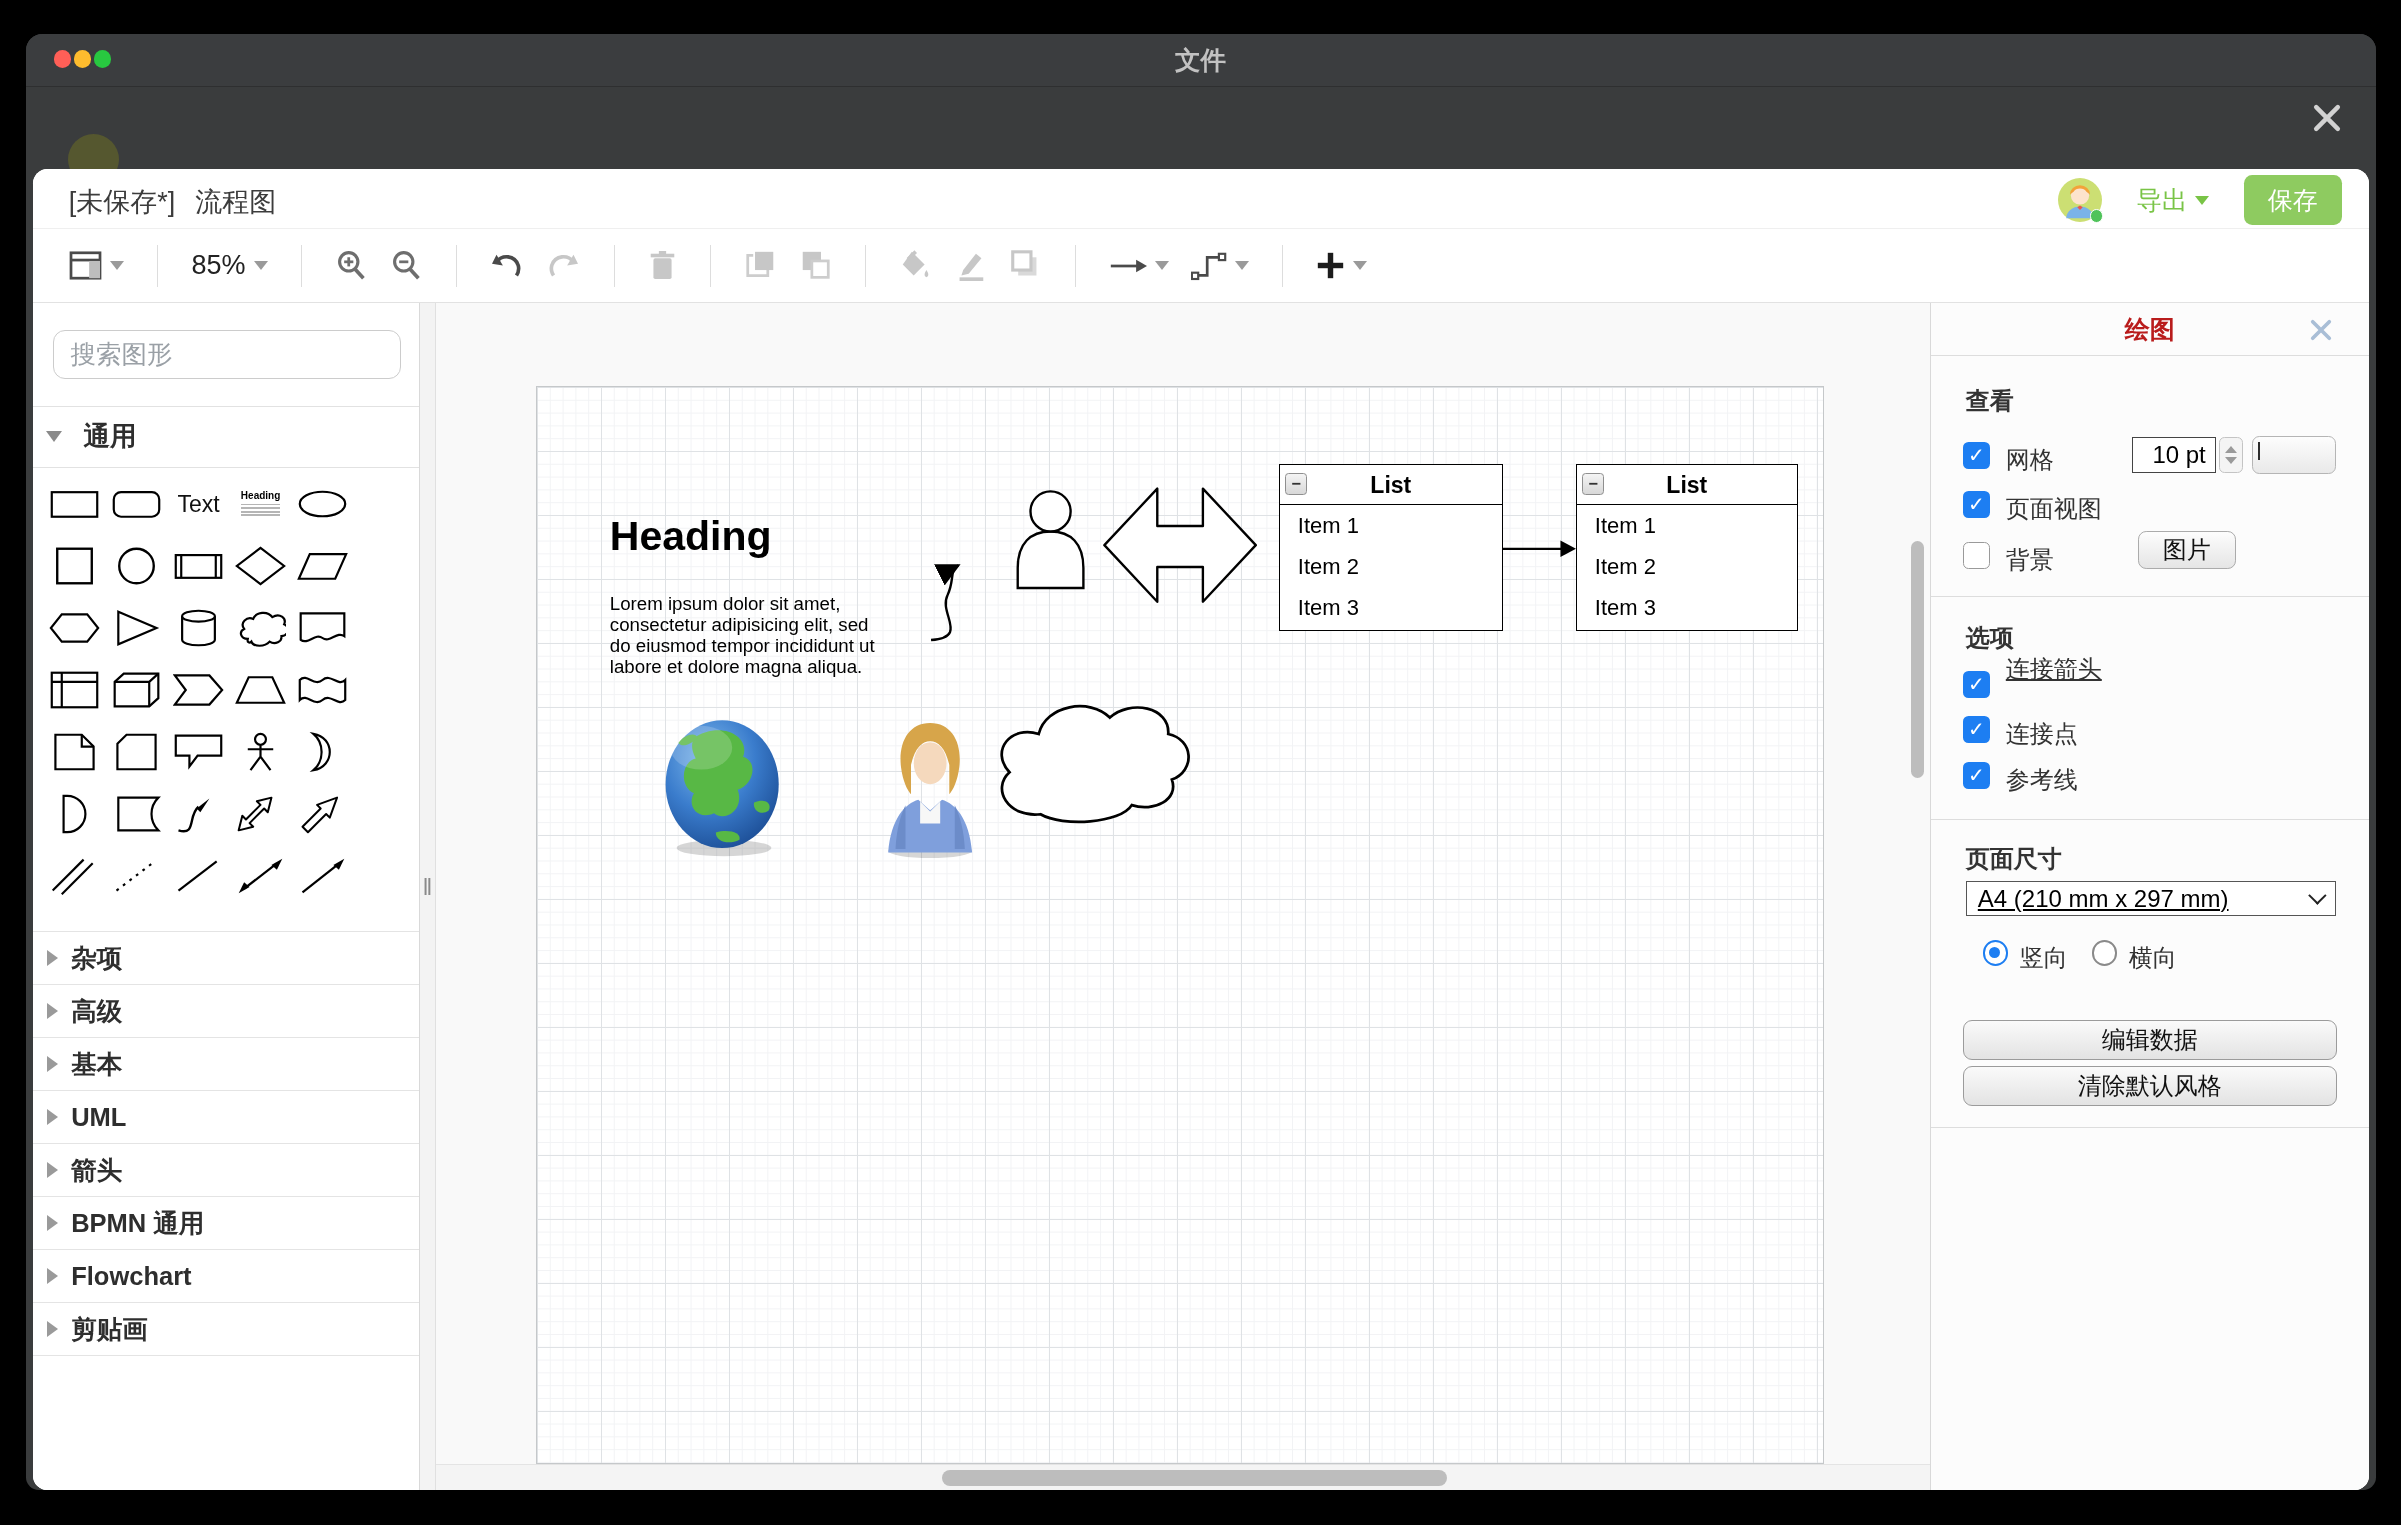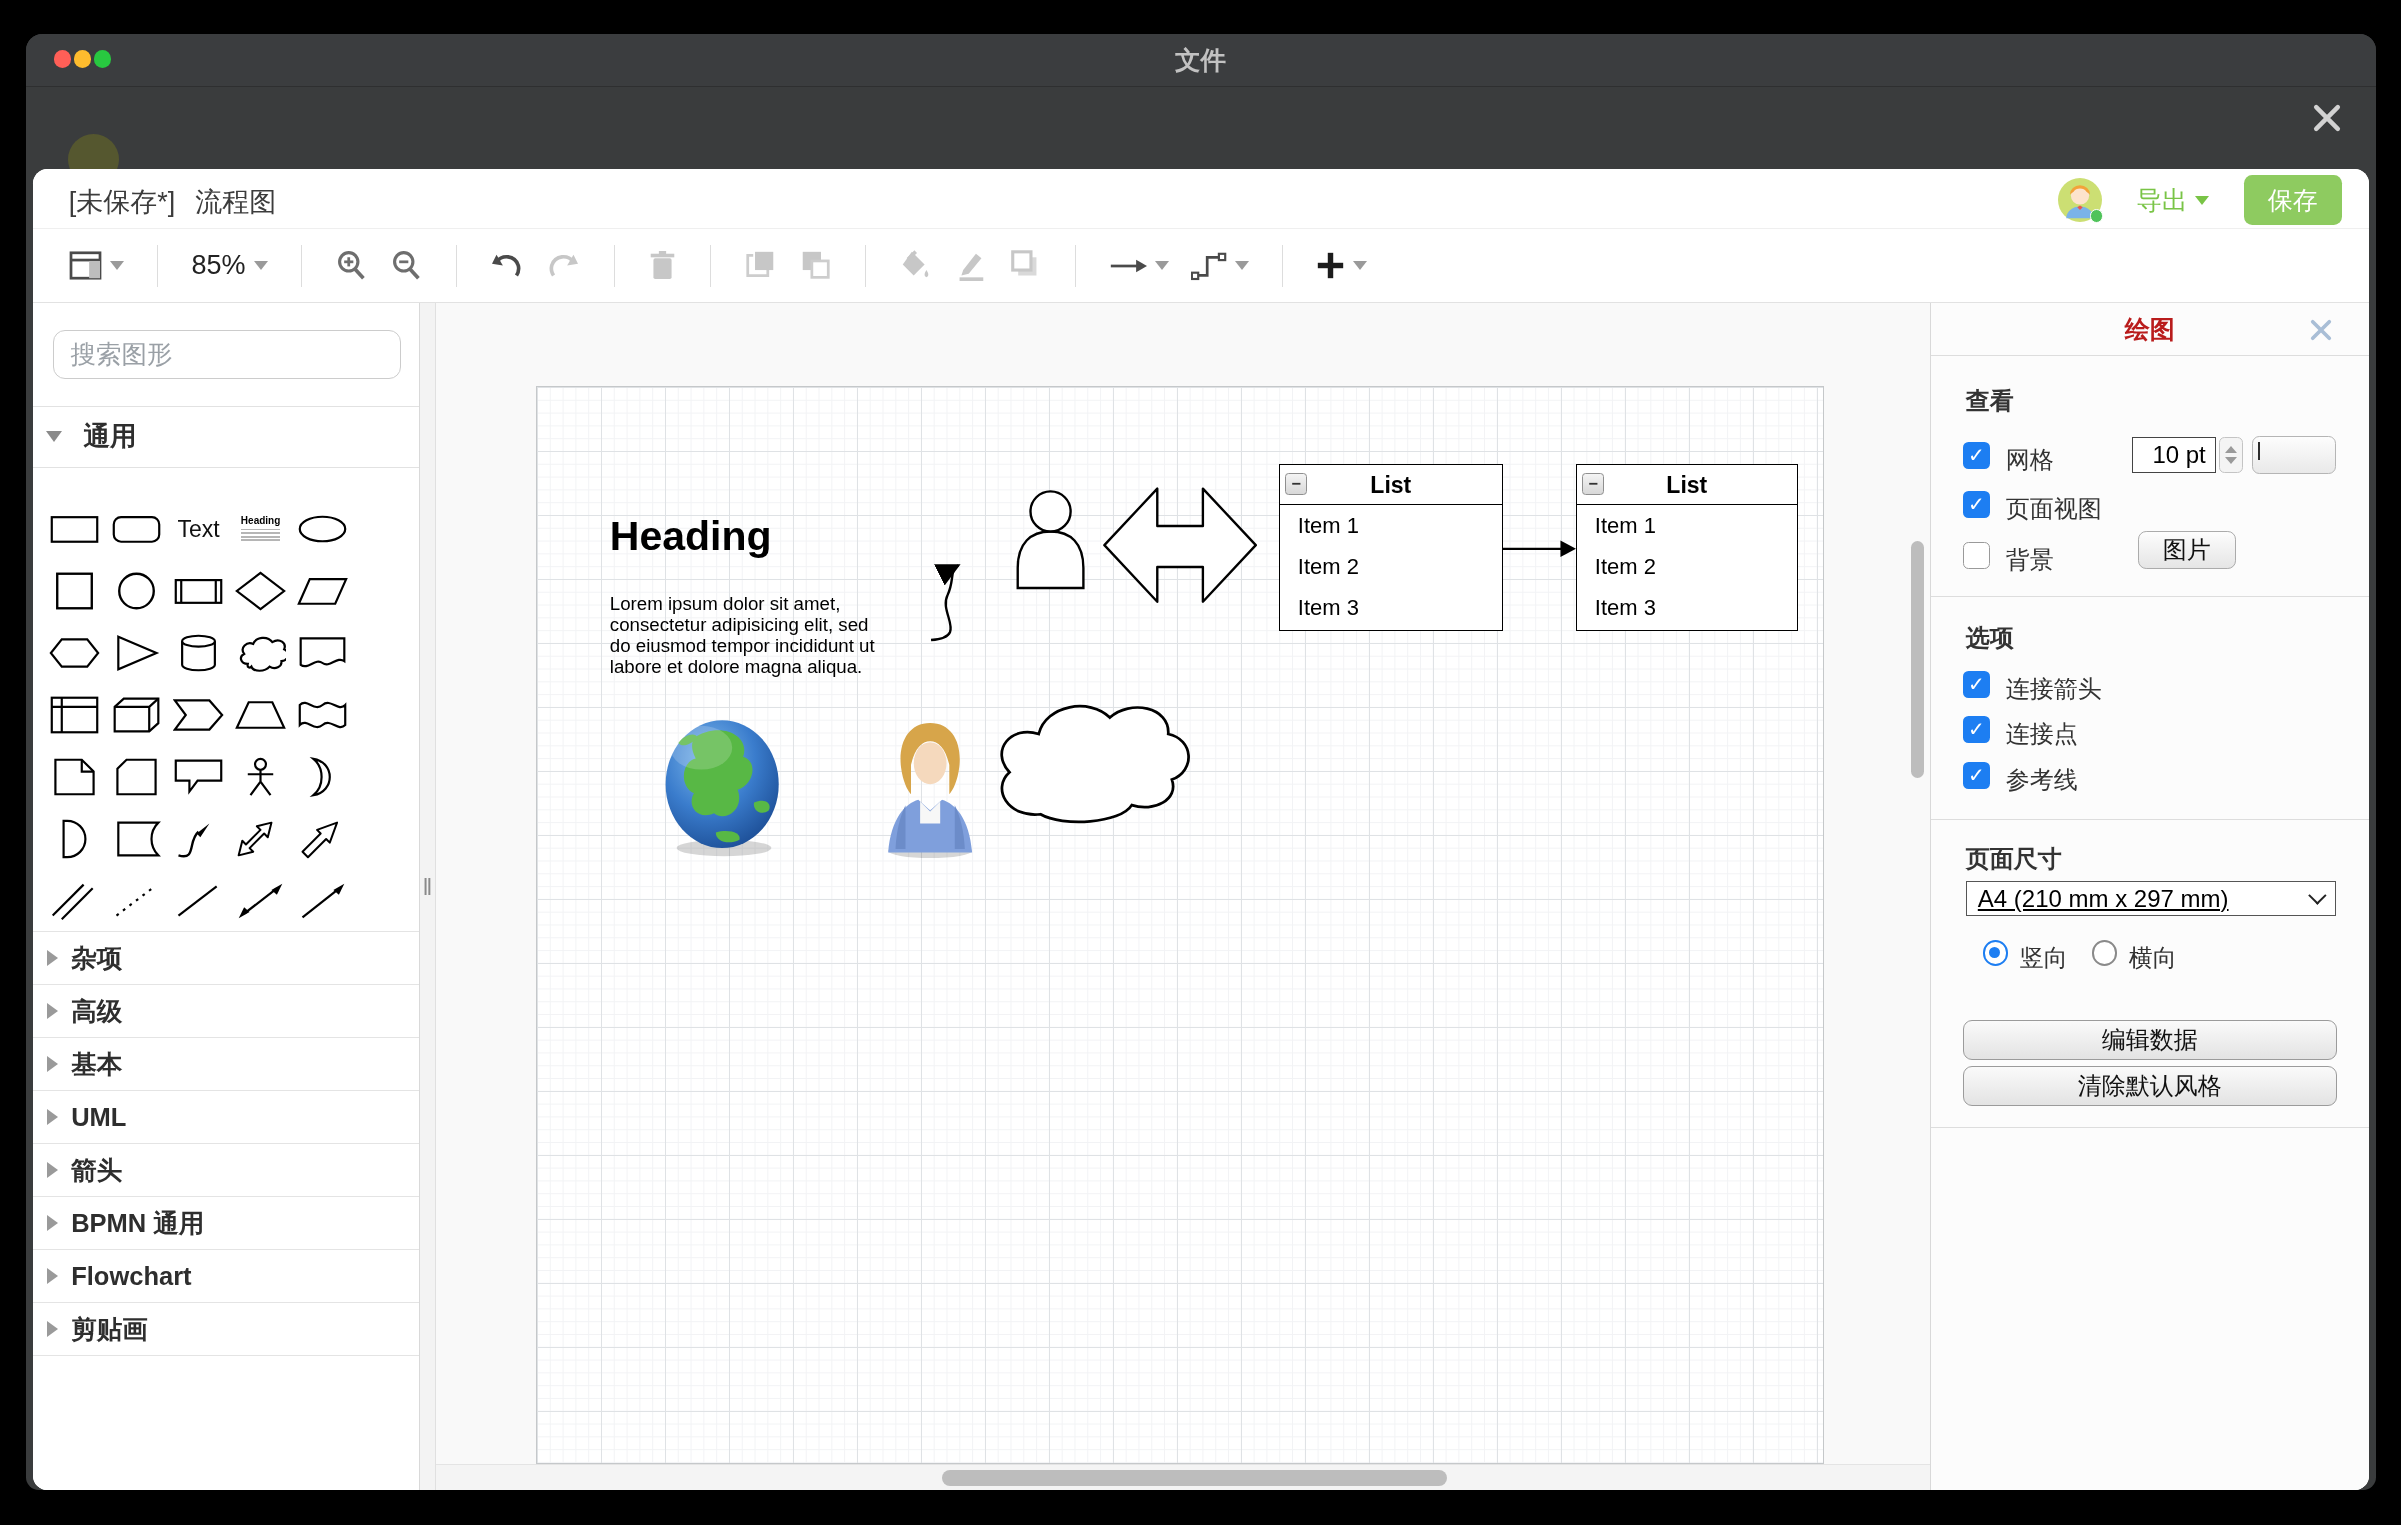--- a/index.html
+++ b/index.html
@@ -35,21 +35,21 @@
   
   .shapes-panel{position:absolute;left:0;top:0;width:387px;height:1187px;background:#fff;border-right:0.9px solid #d9d9d9;}
   .search-wrap{position:absolute;left:20px;top:26.5px;width:348px;height:49px;border:1.8px solid #ccc;border-radius:12px;background:#fff;display:flex;align-items:center;padding:0 14.6px;}
   .search-input{flex:1;border:none;outline:none;font-size:25.5px;color:#333;background:transparent;}
   .search-input::placeholder{color:#9aa0a6;}
   .sb-div{position:absolute;left:0;width:100%;height:0.9px;background:#e2e2e2;}
   .sec-head{position:absolute;left:0;width:100%;height:58px;display:flex;align-items:center;padding-left:12.8px;gap:22px;cursor:pointer;}
   .sec-head .lbl{font-size:26.5px;font-weight:700;color:#2e2e2e;}
   .tri-down{width:0;height:0;border-left:8.2px solid transparent;border-right:8.2px solid transparent;border-top:11px solid #8a8a8a;}
   .tri-right{width:0;height:0;border-top:8.2px solid transparent;border-bottom:8.2px solid transparent;border-left:11px solid #9a9a9a;}
-  .shape-grid{position:absolute;left:12.8px;top:195px;width:361px;display:grid;grid-template-columns:repeat(5,58px);grid-auto-rows:62px;column-gap:4px;align-items:center;justify-items:center;}
+  .shape-grid{position:absolute;left:12.8px;top:170px;width:361px;display:grid;grid-template-columns:repeat(5,58px);grid-auto-rows:62px;column-gap:4px;align-items:center;justify-items:center;}
   .cell{width:58px;height:53px;display:flex;align-items:center;justify-content:center;cursor:pointer;}
   .cell svg{display:block;}
   .txt-cell{font-size:23px;color:#111;}
   .thumb-cell{width:53px;text-align:left;}
   .thumb-h{font-size:10px;font-weight:700;color:#000;line-height:11px;}
   .thumb-p{margin-top:2.7px;}
   .thumb-p i{display:block;height:1.8px;background:#b5b5b5;margin:1.8px 0;}
   .sec-list{position:absolute;left:0;top:628px;width:100%;}
   .sec-row{height:53px;border-top:0.9px solid #e4e4e4;display:flex;align-items:center;padding-left:14.6px;gap:12.8px;cursor:pointer;}
   .sec-row .lbl{font-size:25.5px;font-weight:600;color:#2e2e2e;}
@@ -621,21 +621,21 @@
 
           <span class="cb off" style="left:32px;top:239px;"></span>
           <span class="cb-label" style="left:75px;top:241px;">背景</span>
           <button class="small-btn" style="left:207px;top:228px;">图片</button>
 
           <div class="fp-div" style="top:293px;"></div>
 
           <div class="fp-label" style="top:319px;">选项</div>
 
           <span class="cb on" style="left:32px;top:368px;"></span>
-          <span class="cb-label" style="left:75px;top:370px;">连接箭头</span>
+          <span class="cb-label" style="left:75px;top:350px;text-decoration:underline;">连接箭头</span>
 
           <span class="cb on" style="left:32px;top:413px;"></span>
           <span class="cb-label" style="left:75px;top:415px;">连接点</span>
 
           <span class="cb on" style="left:32px;top:459px;"></span>
           <span class="cb-label" style="left:75px;top:461px;">参考线</span>
 
           <div class="fp-div" style="top:516px;"></div>
 
           <div class="fp-label" style="top:540px;">页面尺寸</div>

